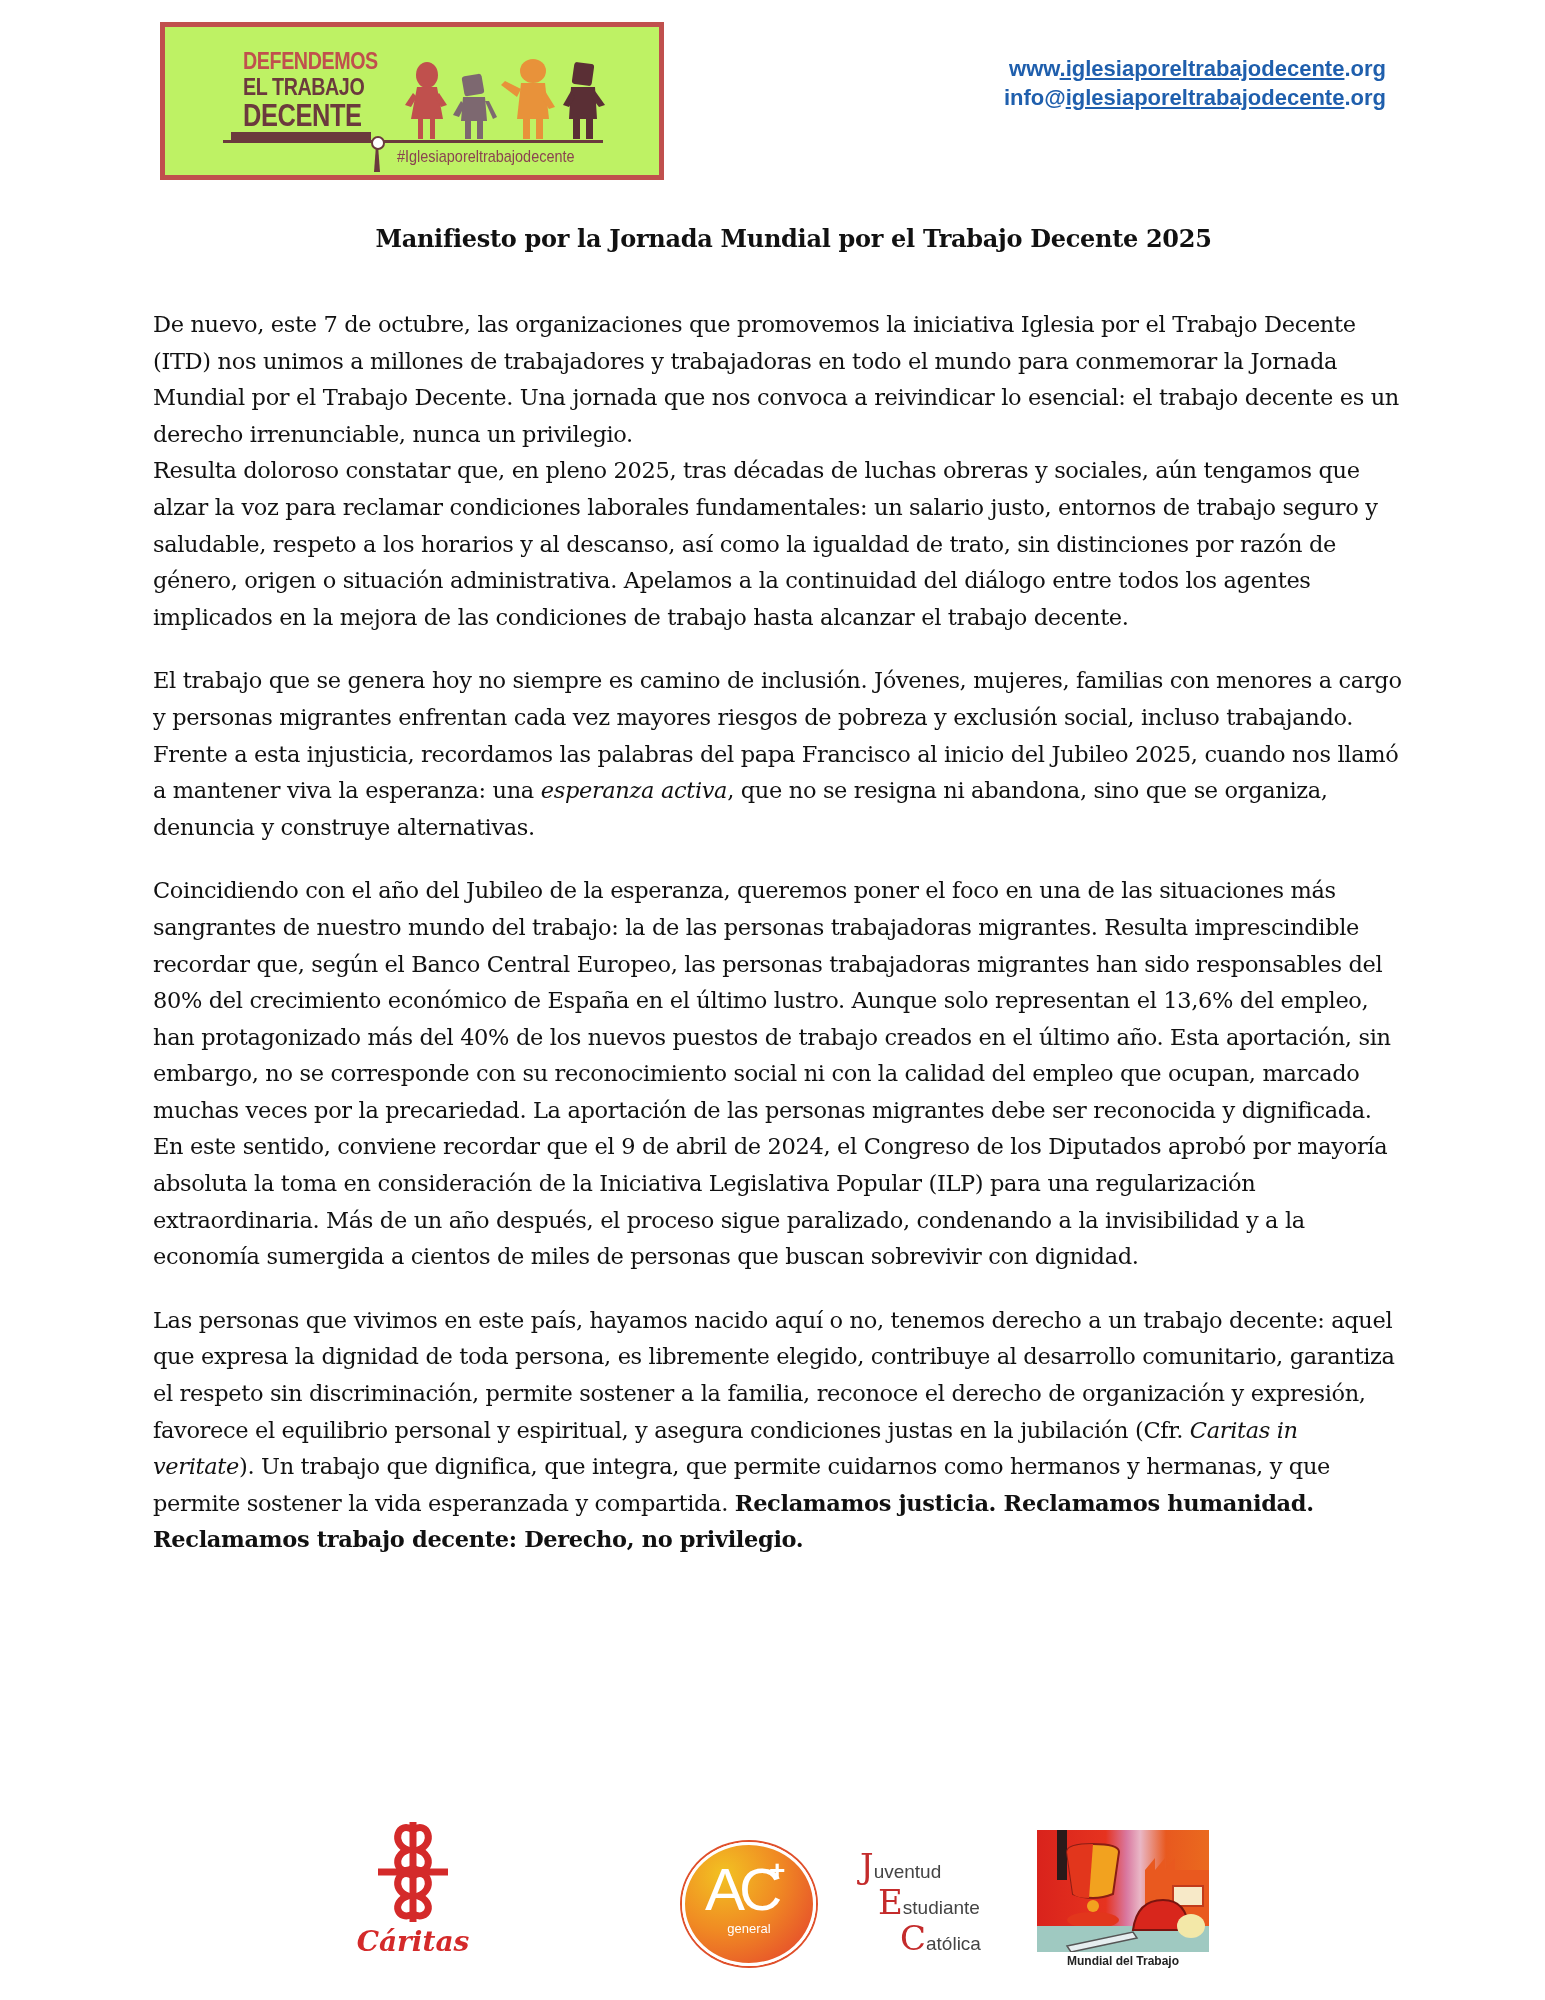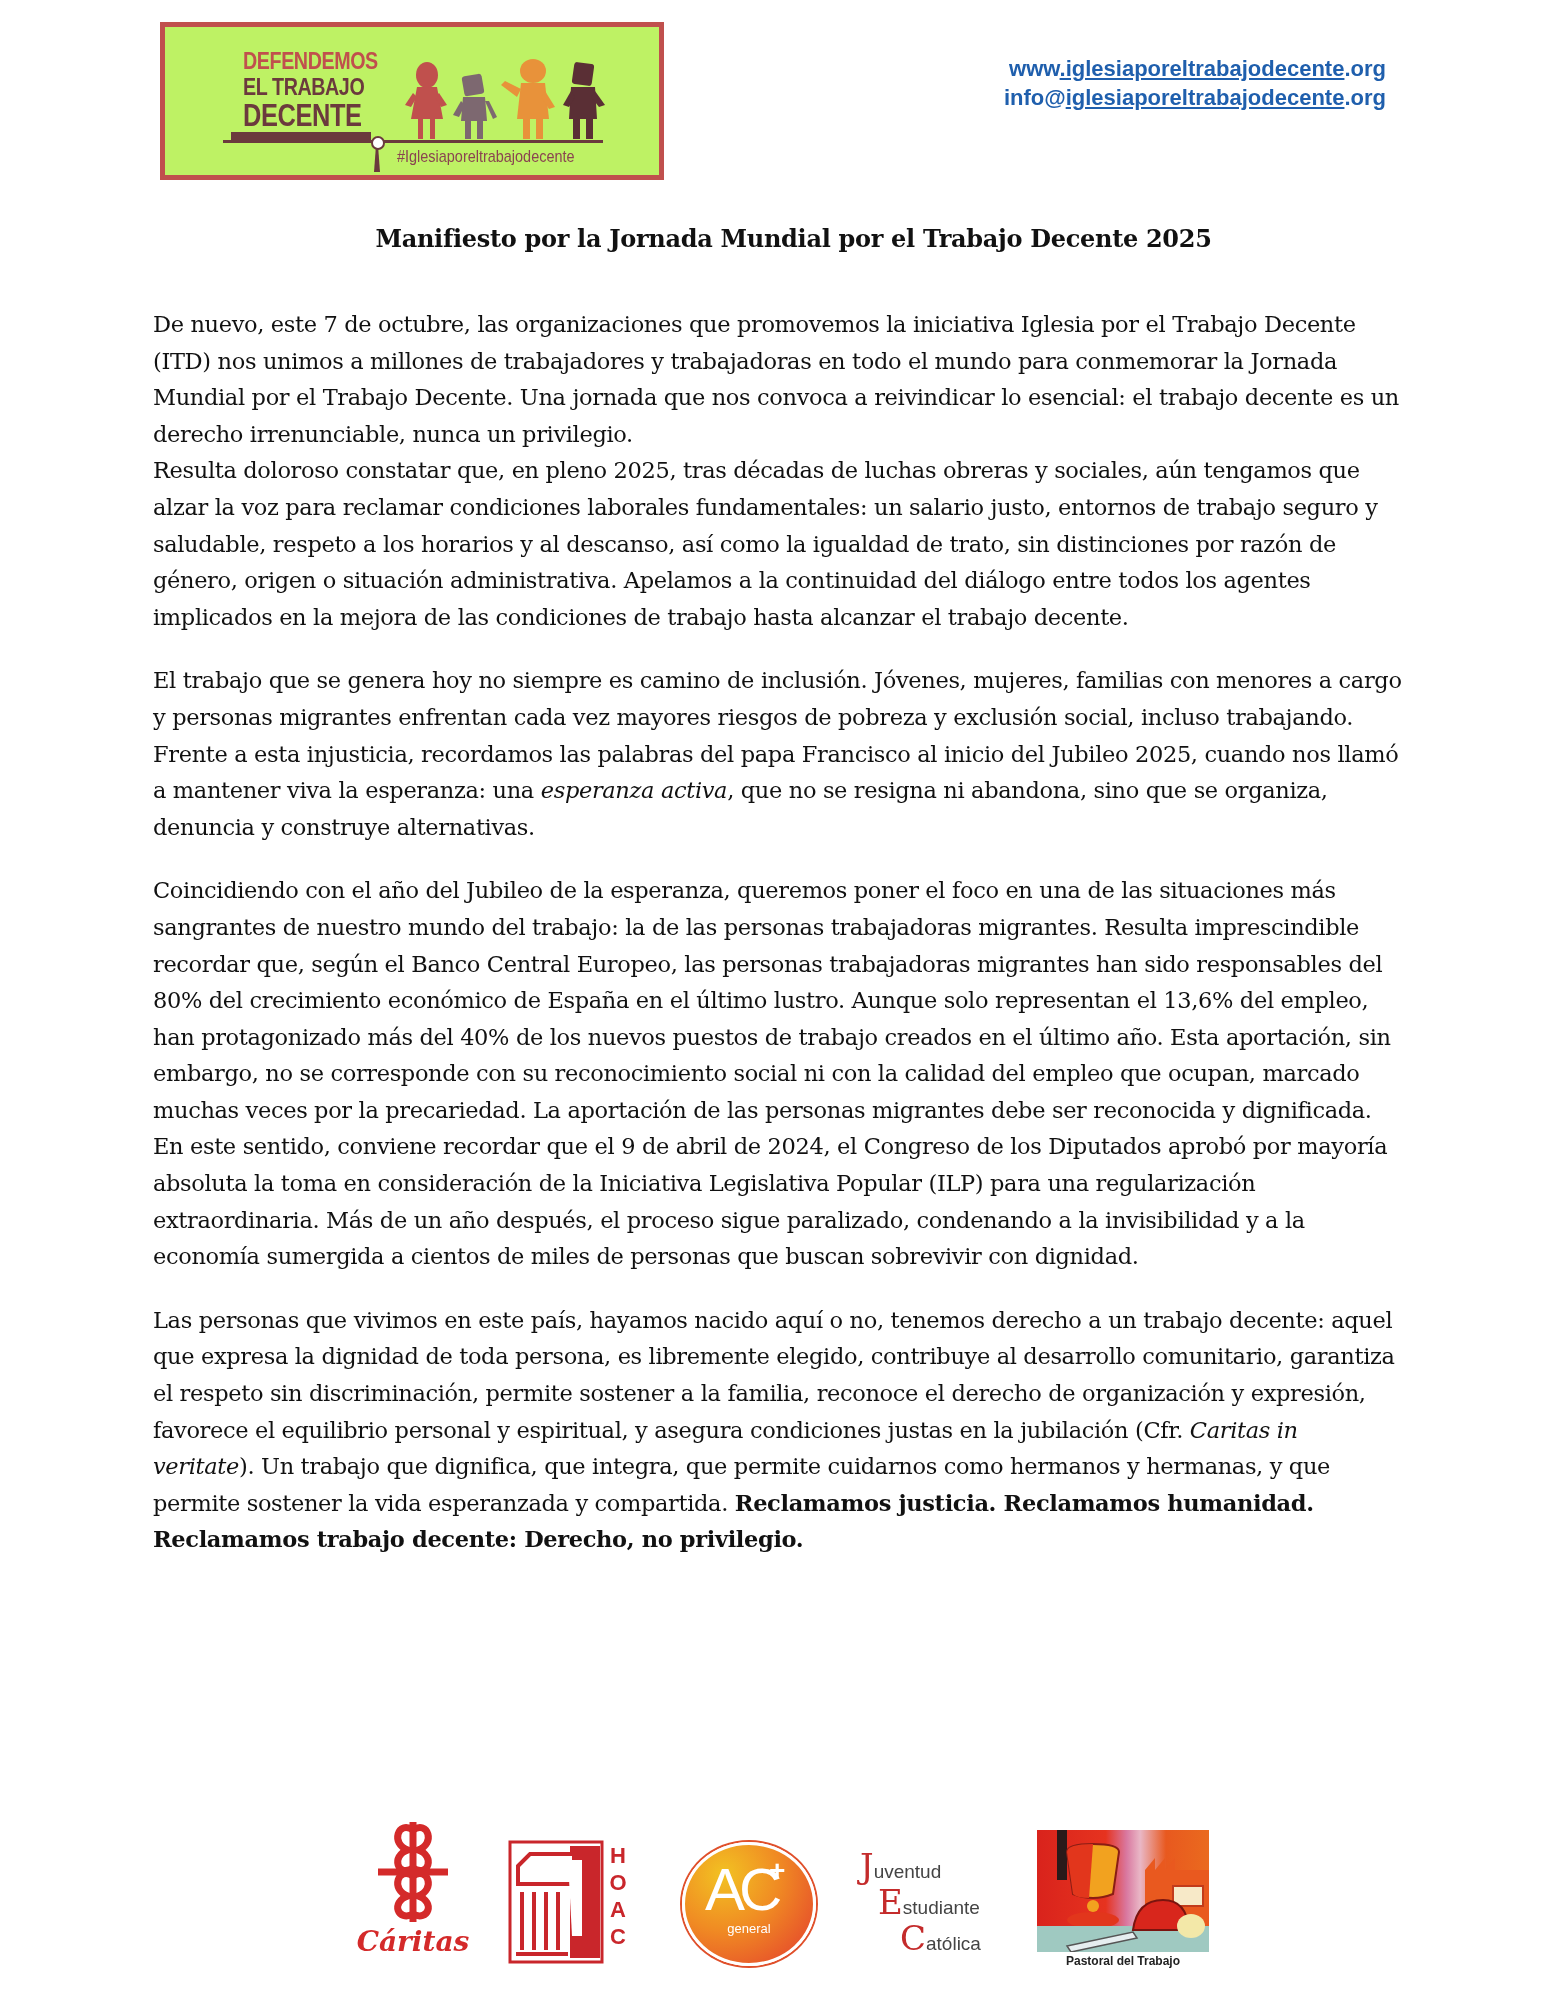--- a/index.html
+++ b/index.html
@@ -153,36 +153,20 @@
         <path d="M75 8 C90 -2 98 22 80 28 C98 34 90 56 75 46"></path>
         <path d="M75 54 C60 44 52 68 70 74 C52 80 60 100 75 92"></path>
         <path d="M75 54 C90 44 98 68 80 74 C98 80 90 100 75 92"></path>
         <line x1="75" y1="0" x2="75" y2="100"></line>
         <line x1="40" y1="50" x2="110" y2="50"></line>
       </g>
     </svg>
     <div class="caritas-label">Cáritas</div>
   </div>
 
-  <div class="logo hoac">
-    <svg width="96" height="124" viewBox="0 0 96 124" style="position:absolute;left:0;top:0">
-      <rect x="2" y="2" width="92" height="120" fill="#fff" stroke="#c9262b" stroke-width="3"></rect>
-      <rect x="62" y="6" width="30" height="112" fill="#c9262b"></rect>
-      <path d="M10 26 L22 14 L66 14 L66 44 L10 44 Z" fill="#fff" stroke="#c9262b" stroke-width="4"></path>
-      <g stroke="#c9262b" stroke-width="4" fill="none">
-        <path d="M14 52 L14 110"></path>
-          <path d="M26 52 L26 110"></path>
-          <path d="M38 52 L38 110"></path>
-          <path d="M50 52 L50 110"></path>
-        <path d="M8 114 L60 114"></path>
-      </g>
-      <path d="M60 20 L74 20 L74 96 L64 96 Z" fill="#fff"></path>
-    </svg>
-    <div class="hoac-letters" style="word-break:break-all;">HOAC</div>
-  </div>
 
   <div class="logo acg">
     <span class="acg-big">AC</span>
     <span class="acg-plus">+</span>
     <span class="acg-small">general</span>
   </div>
 
   <div class="logo jec">
     <div class="jec-line" style="left:0;top:0;"><span class="jec-cap">J</span><span>uventud</span></div>
     <div class="jec-line" style="left:18px;top:36px;"><span class="jec-cap">E</span><span>studiante</span></div>
@@ -199,15 +183,15 @@
         <path d="M30 22 Q30 14 56 14 Q82 14 82 22 L76 64 Q56 72 36 64 Z" fill="#f2a21f" stroke="#8a1d14" stroke-width="2"></path>
         <path d="M30 22 Q30 14 56 14 L52 68 Q40 68 36 64 Z" fill="#e2361c"></path>
         <circle cx="56" cy="76" r="6" fill="#f2a21f"></circle>
         <ellipse cx="56" cy="90" rx="26" ry="8" fill="#e2361c"></ellipse>
         <rect x="0" y="96" width="172" height="26" fill="#9fc9c1"></rect>
         <path d="M96 100 Q100 70 126 70 Q150 70 152 100 Z" fill="#d8261c" stroke="#7a140f" stroke-width="2"></path>
         <ellipse cx="154" cy="96" rx="14" ry="12" fill="#f3e8a8"></ellipse>
         <path d="M30 116 L96 102 L100 108 L34 122 Z" fill="#e6eef0" stroke="#555" stroke-width="1.5"></path>
       </svg>
     </div>
-    <div class="pastoral-label">Pastoral del Trabajo</div>
+    <div class="pastoral-label">Mundial del Trabajo</div>
   </div>
 </div>
 
 </body></html>

